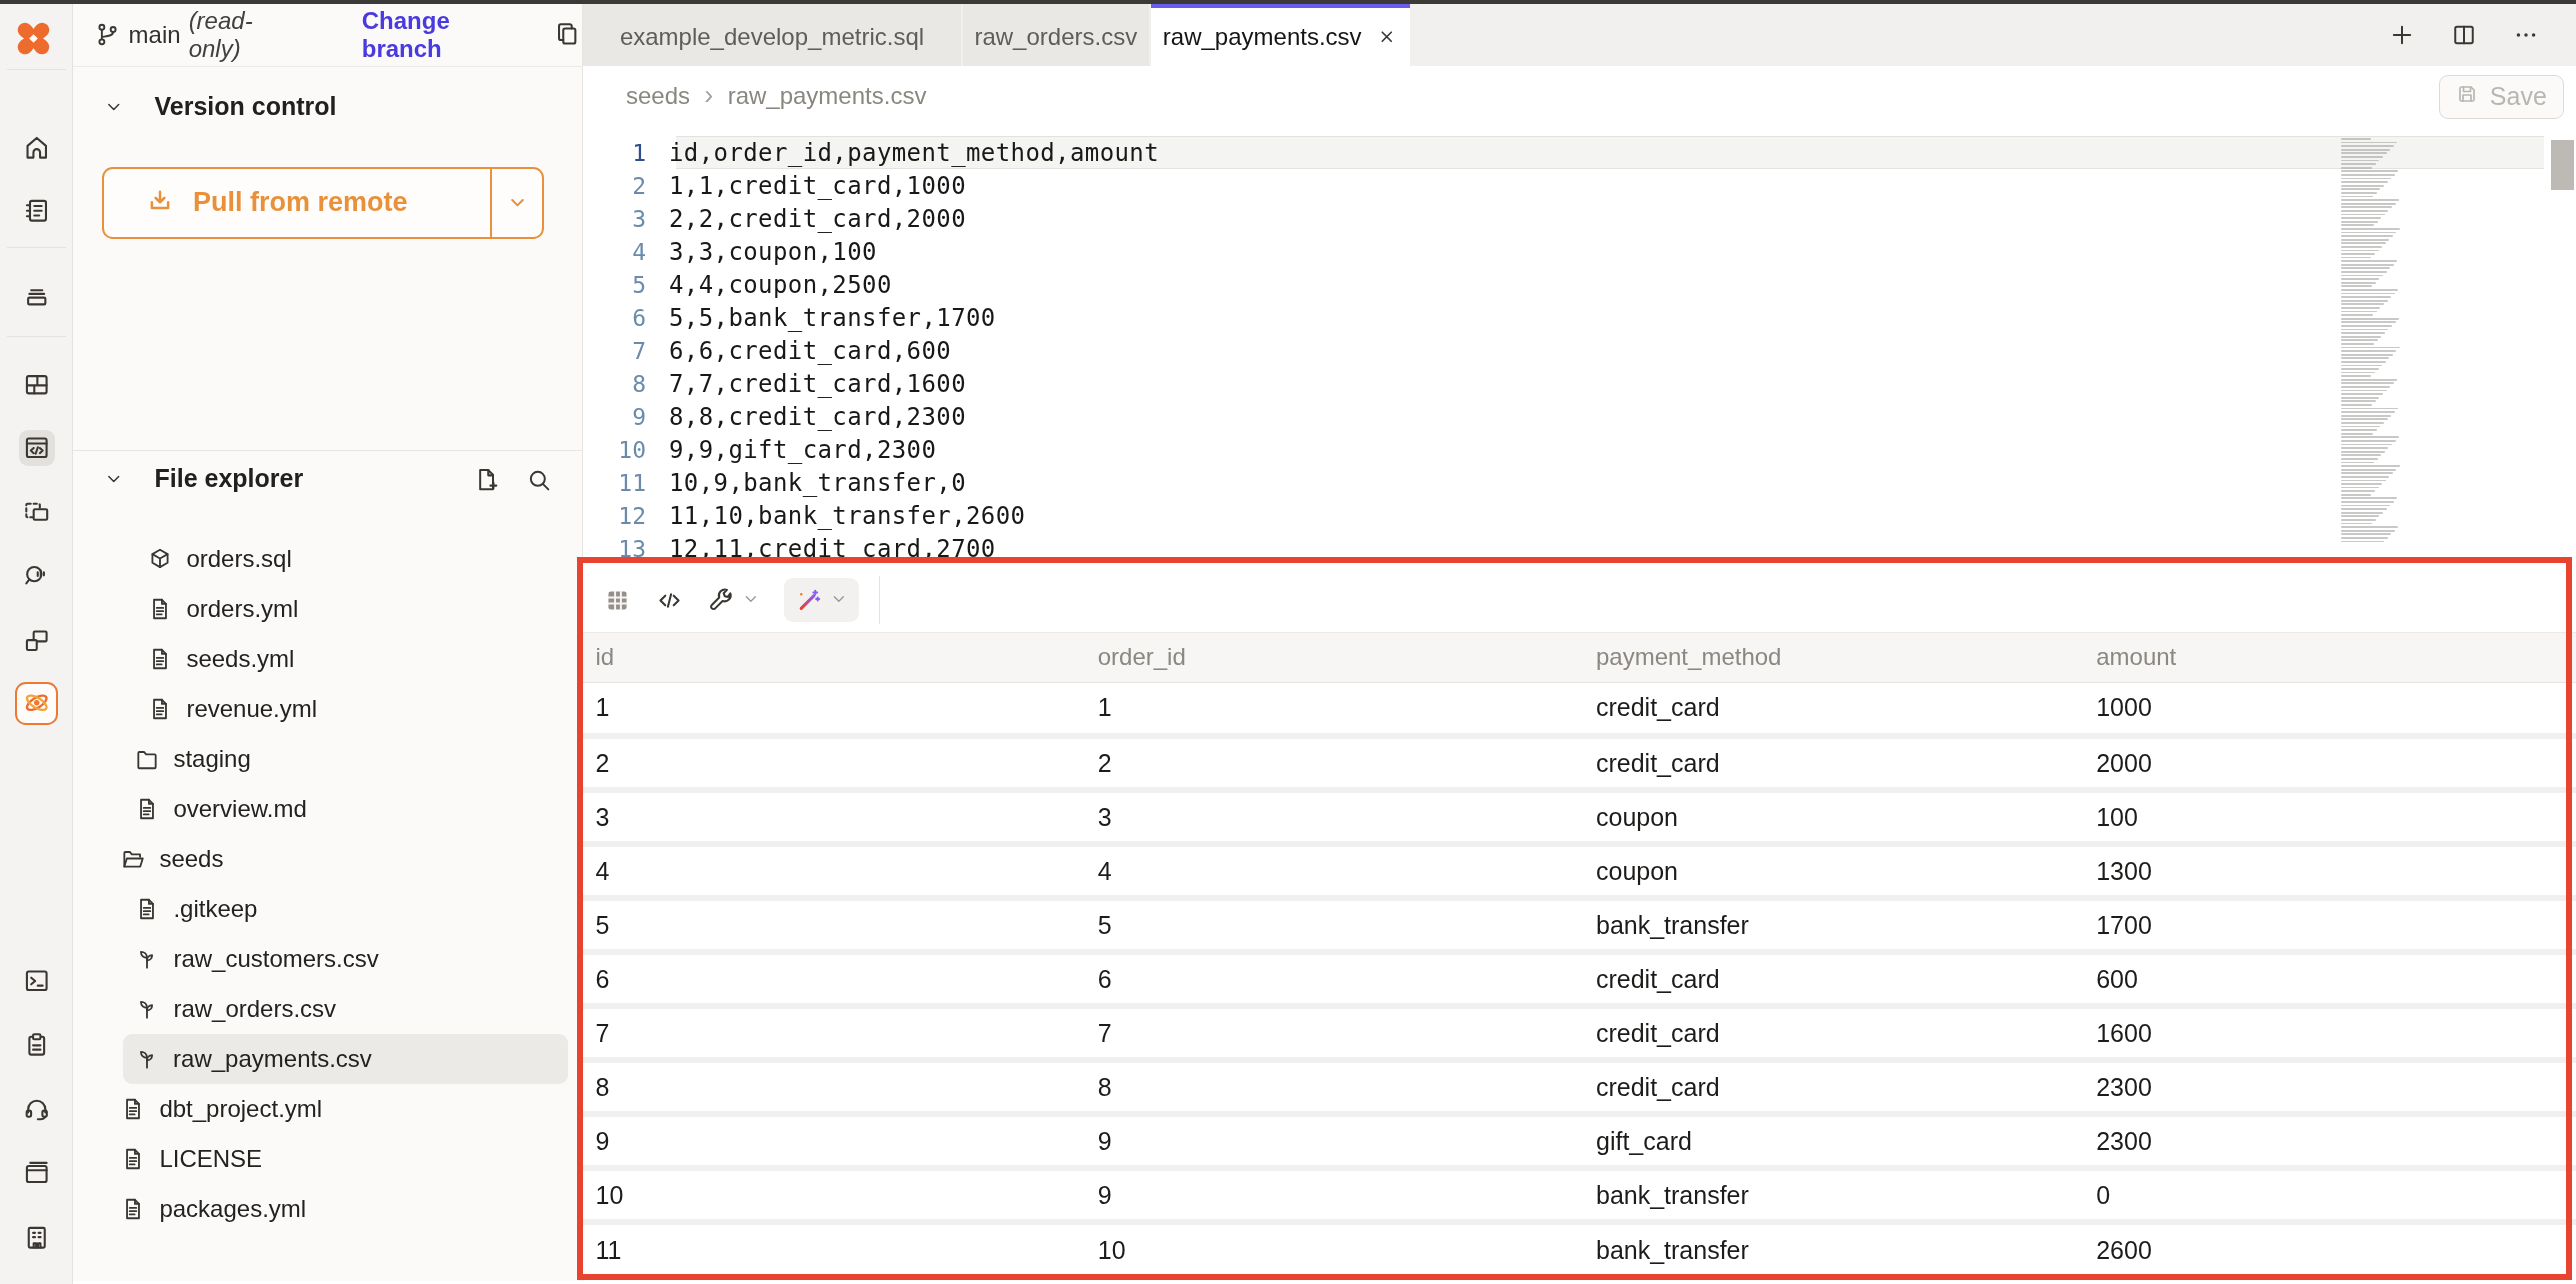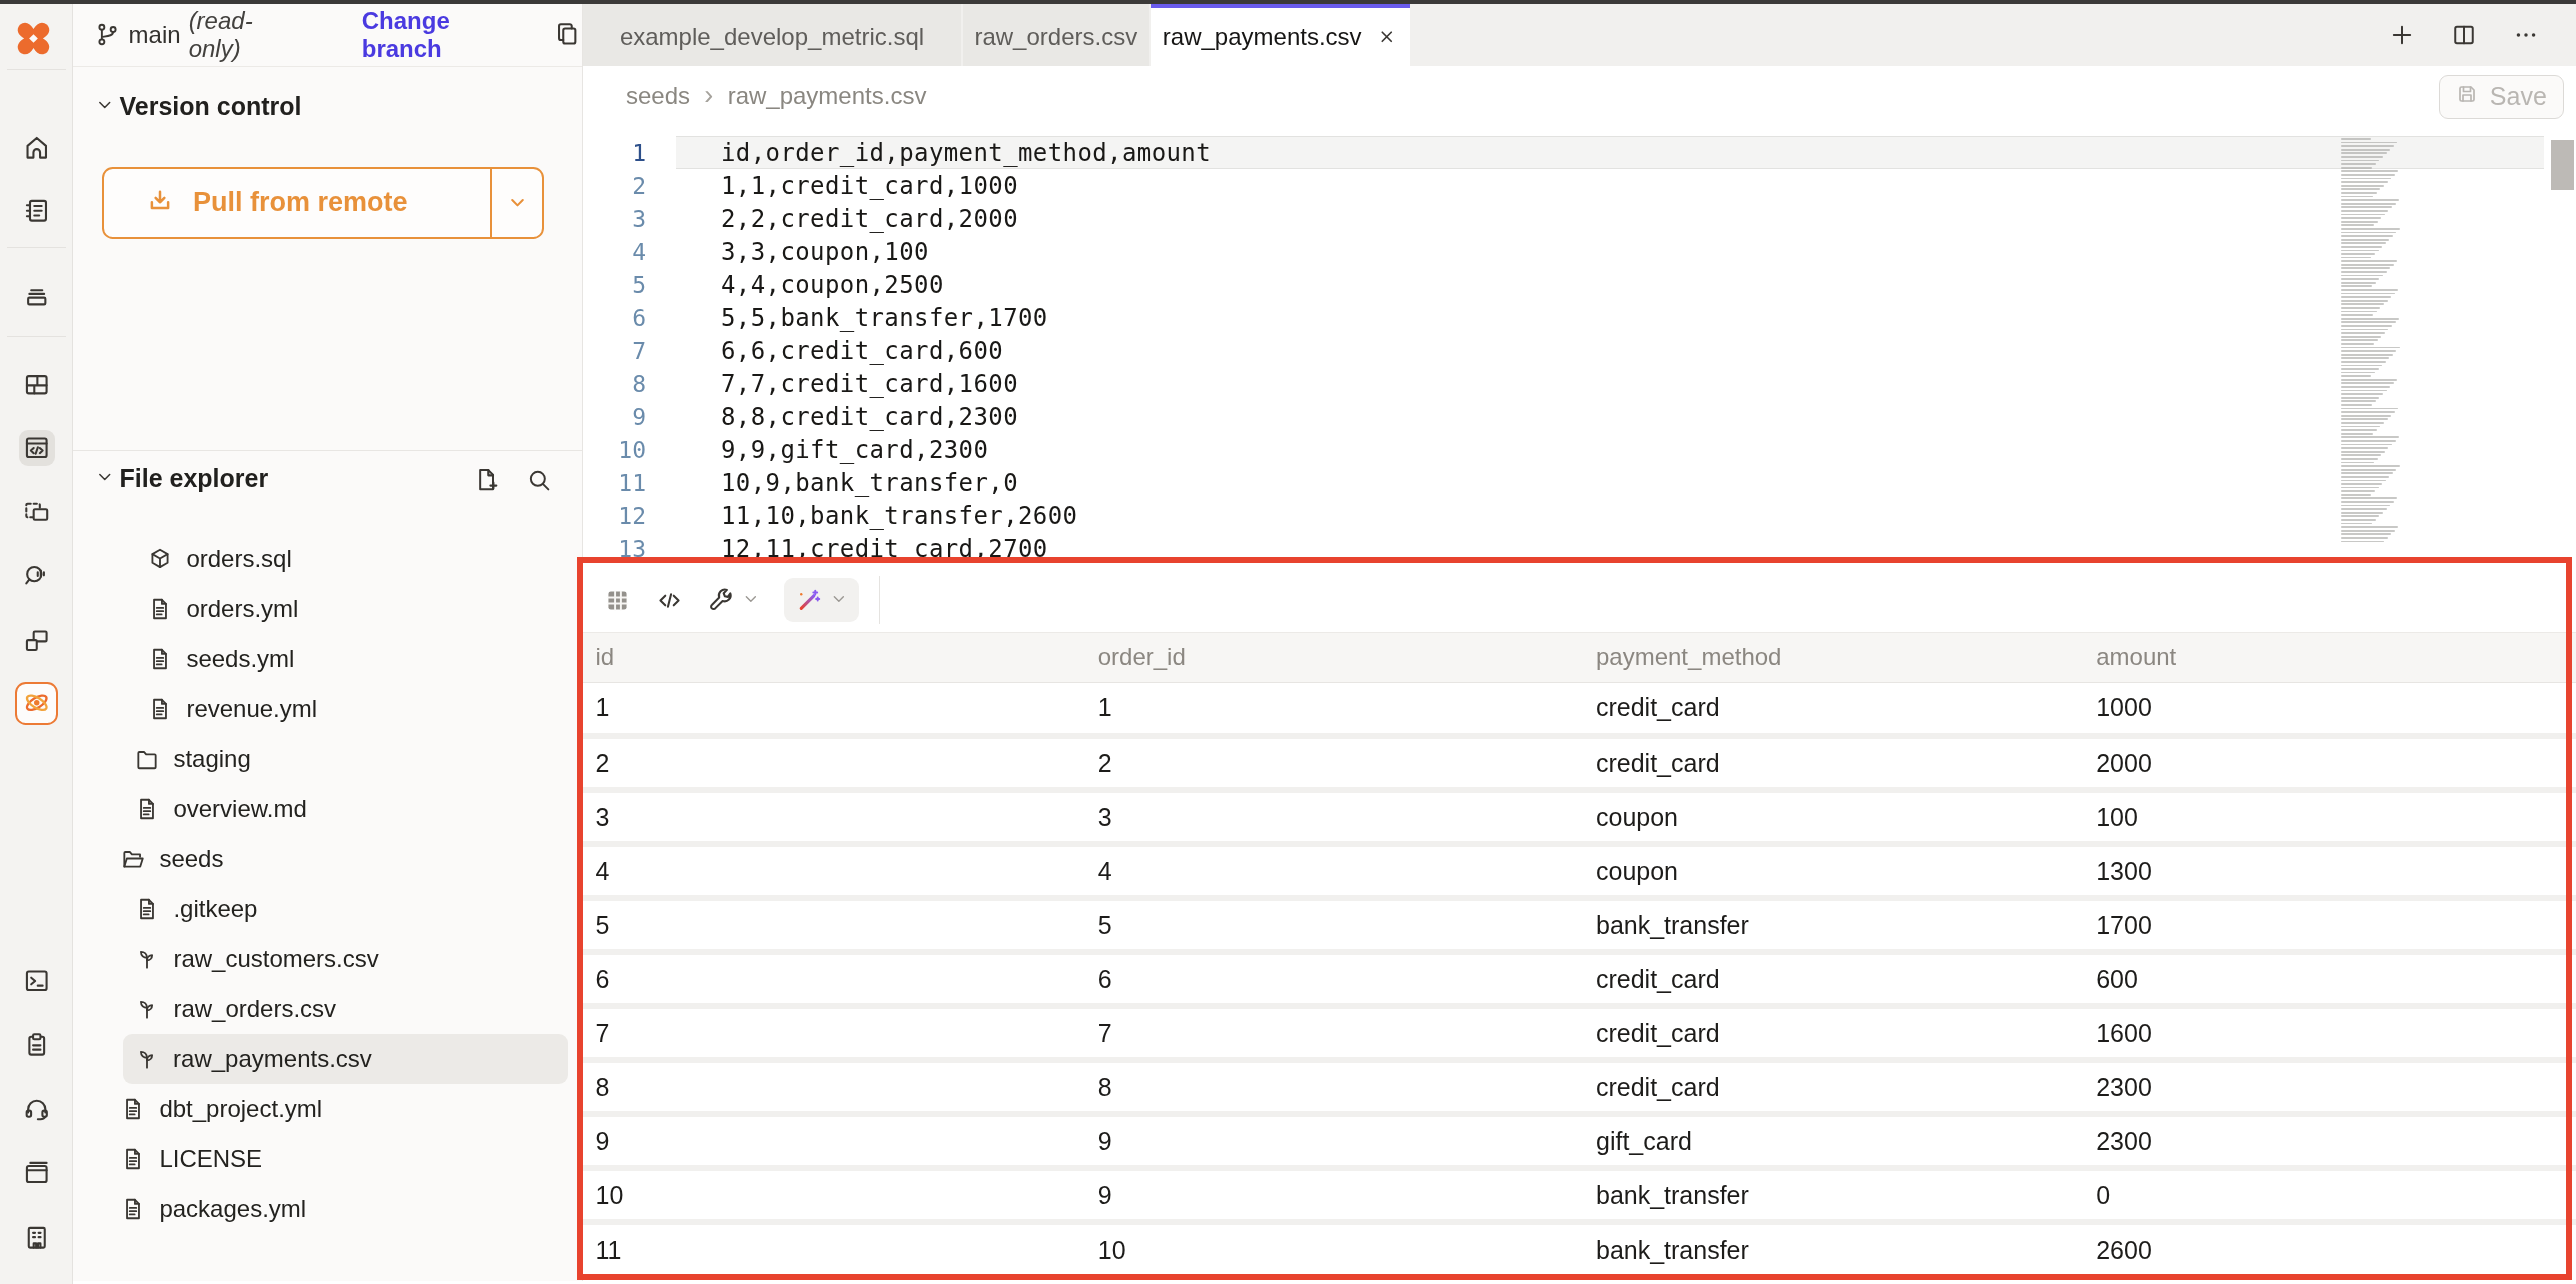--- a/index.html
+++ b/index.html
@@ -28,21 +28,21 @@
   .branch-bar { position:absolute; left:0; top:0; width:100%; height:63px;
     border-bottom:0.9px solid #eceae7; display:flex; align-items:center; }
   .branch-bar svg { width:27px; height:27px; }
   .branch-name { margin-left:8px; font-size:24px; color:#33312e; }
   .branch-mode { margin-left:8px; font-size:24px; font-style:italic; color:#43413e; }
   .change-branch { margin-left:64px; font-size:24px; font-weight:600; color:#4a3ae0; cursor:pointer; }
   .copy-btn { margin-left:27px; display:flex; cursor:pointer; }
   .copy-btn svg { width:29px; height:29px; }
   .branch-icon { margin-left:20.6px; display:flex; }
 
-  .section-title-row { position:absolute; left:21px; display:flex; align-items:center; gap:4px; }
+  .section-title-row { position:absolute; left:30px; display:flex; align-items:flex-end; gap:30px; }
   .section-title-row svg { width:21.5px; height:21.5px; }
   .section-title { font-size:25px; font-weight:700; color:#21201e; }
 
   .pull-btn { position:absolute; left:29px; top:163px; width:442px; height:72px;
     border:2.2px solid #e8913a; border-radius:10.7px; background:#fefdfc; display:flex;
     align-items:stretch; cursor:pointer; overflow:hidden; }
   .pull-main { flex:1; display:flex; align-items:center; padding-left:41px; gap:18px; }
   .pull-main svg { width:30px; height:30px; }
   .pull-label { font-size:27px; font-weight:600; color:#e8913a; }
   .pull-caret { width:52px; border-left:2.2px solid #e8913a; display:flex;
@@ -84,21 +84,21 @@
     border:1.3px solid #dcdad7; border-radius:9px; background:#fbfaf9; display:flex;
     align-items:center; justify-content:center; gap:10.7px; color:#b9b6b2; font-size:25px; cursor:default; }
   .save-btn svg { width:24px; height:24px; }
 
   .editor-body { position:absolute; left:0; top:122px; width:100%; height:444px; background:#fff; }
   .code-row { position:relative; height:33px; display:flex; align-items:center;
     font-family:"DejaVu Sans Mono", monospace; font-size:24px; }
   .code-rows { position:absolute; left:0; top:10.7px; right:0; }
   .ln { width:63px; text-align:right; color:#6a8bab; font-size:23px; position:relative; z-index:1; }
   .code-row.current .ln { color:#2d4f8a; }
-  .ct { margin-left:75px; color:#191816; letter-spacing:0.4px; position:relative; z-index:1; }
+  .ct { margin-left:23px; color:#191816; letter-spacing:0.4px; position:relative; z-index:1; }
   .code-row.current::before { content:''; position:absolute; left:93px; right:32px; top:0; bottom:0;
     background:#f4f4f3; border-top:0.9px solid #e2e2e0; border-bottom:0.9px solid #e2e2e0; }
   .minimap { position:absolute; left:1758px; top:12.5px; width:63px; }
   .mm-line { height:1.8px; margin-bottom:1.8px; background:#abaaa7; opacity:.65; border-radius:0.9px; }
   .scroll-thumb { position:absolute; right:1.8px; top:14.3px; width:23px; height:50px; background:#bdbab6; }
 
   
   .bottom-panel { position:absolute; left:0; top:565px; width:100%; height:708px; background:#fff; }
   .bp-toolbar { position:absolute; left:0; top:0; width:100%; height:63px; background:#fff; }
   .bp-icons { position:absolute; left:19.7px; top:0; height:63px; display:flex; align-items:center; gap:23px; }

